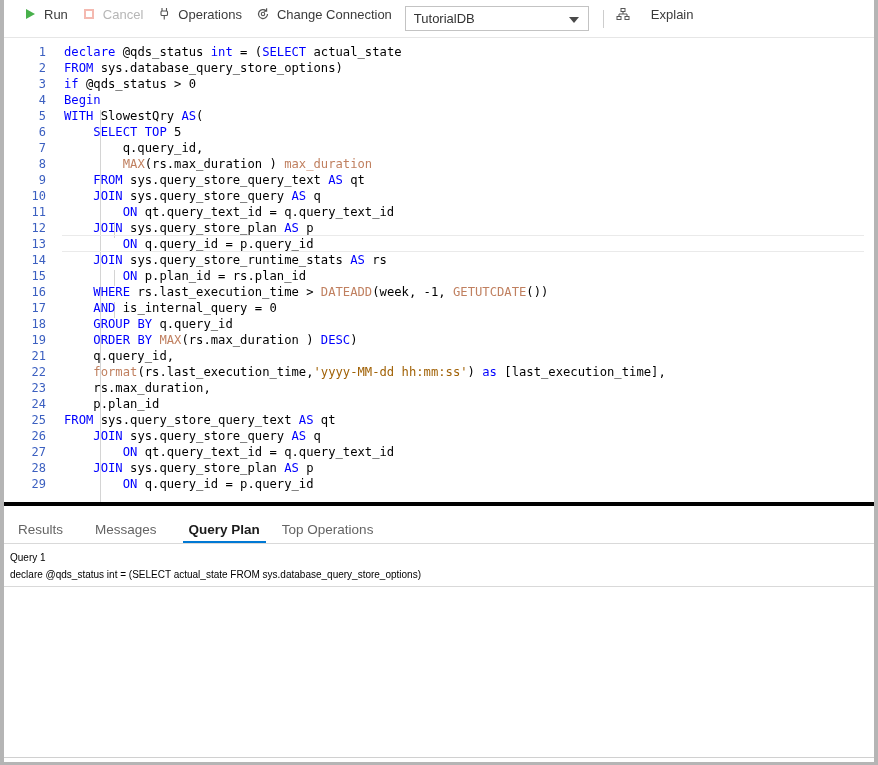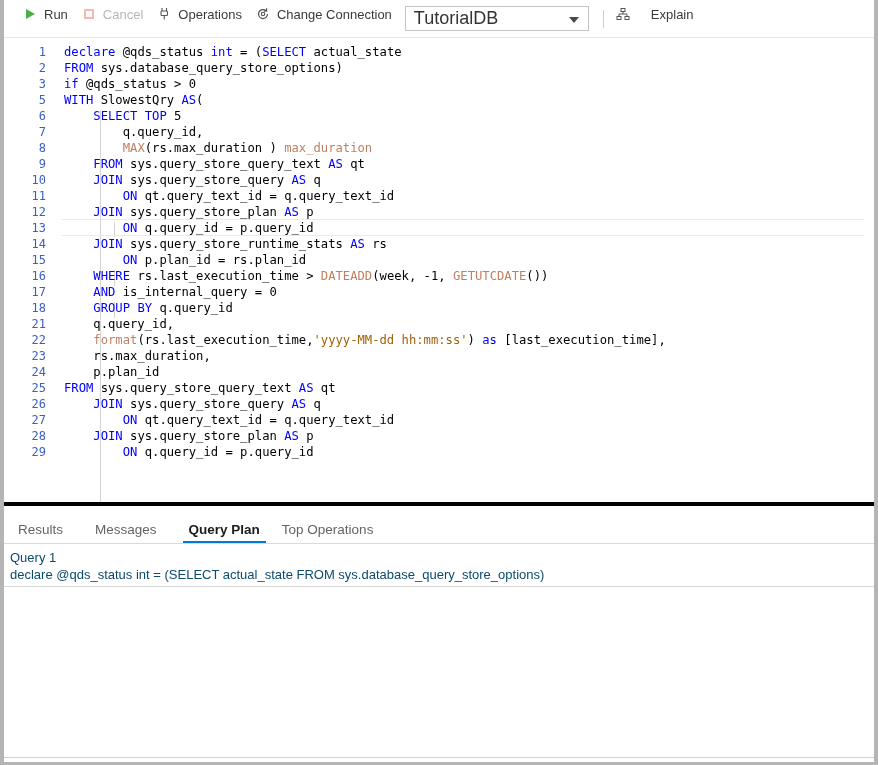--- a/index.html
+++ b/index.html
@@ -68,21 +68,21 @@
   .select-wrap {
     margin-left: 6px;
     position: relative;
     width: 184px; height: 25px;
     border: 1px solid #c3c3c3;
     background: #fff;
     display: flex;
     align-items: center;
     padding: 0 8px;
     box-sizing: border-box;
-    font-size: 18px;
+    font-size: 13px;
     color: #333;
   }
   .select-wrap .caret {
     position: absolute;
     right: 9px; top: 50%;
     margin-top: -2px;
     width: 0; height: 0;
     border-left: 5.5px solid transparent;
     border-right: 5.5px solid transparent;
     border-top: 6px solid #4a4a4a;
@@ -185,22 +185,22 @@
 
   
   .plan-head {
     flex: 0 0 43px;
     padding: 5px 0 0 6px;
     box-sizing: border-box;
     border-bottom: 1px solid #d9d9d9;
     background: #fff;
   }
   .plan-head div {
-    font-size: 13px;
-    color: #0c4a6e;
+    font-size: 10px;
+    color: #000000;
     line-height: 17px;
     white-space: nowrap;
   }
 
   
   .plan-canvas {
     flex: 1 1 auto;
     position: relative;
     background: #ffffff;
     overflow: hidden;
@@ -275,34 +275,36 @@
       <div class="guide" style="left:96px; top:72px; height:312px;"></div>
       <div class="guide" style="left:110px; top:184px; height:16px;"></div>
       <div class="guide" style="left:110px; top:232px; height:16px;"></div>
       <div class="guide" style="left:110px; top:264px; height:16px;"></div>
       <div class="guide" style="left:96px; top:352px; height:128px;"></div>
 
       <div id="code-lines" style="padding-top:6px;">
           <div class="code-line"><span class="ln">1</span><span class="gutter-pad"></span><span class="txt kw">declare </span><span class="txt ">@qds_status </span><span class="txt kw">int</span><span class="txt "> = (</span><span class="txt kw">SELECT</span><span class="txt "> actual_state</span></div>
           <div class="code-line"><span class="ln">2</span><span class="gutter-pad"></span><span class="txt kw">FROM</span><span class="txt "> sys.database_query_store_options)</span></div>
           <div class="code-line"><span class="ln">3</span><span class="gutter-pad"></span><span class="txt kw">if</span><span class="txt "> @qds_status &gt; </span><span class="txt num">0</span></div>
+          <div class="code-line"><span class="ln">4</span><span class="gutter-pad"></span><span class="txt kw">Begin</span></div>
           <div class="code-line"><span class="ln">5</span><span class="gutter-pad"></span><span class="txt kw">WITH</span><span class="txt "> SlowestQry </span><span class="txt kw">AS</span><span class="txt ">(</span></div>
           <div class="code-line"><span class="ln">6</span><span class="gutter-pad"></span><span class="txt ">    </span><span class="txt kw">SELECT TOP</span><span class="txt "> </span><span class="txt num">5</span></div>
           <div class="code-line"><span class="ln">7</span><span class="gutter-pad"></span><span class="txt ">        q.query_id,</span></div>
           <div class="code-line"><span class="ln">8</span><span class="gutter-pad"></span><span class="txt ">        </span><span class="txt fn">MAX</span><span class="txt ">(rs.max_duration ) </span><span class="txt fn">max_duration</span></div>
           <div class="code-line"><span class="ln">9</span><span class="gutter-pad"></span><span class="txt ">    </span><span class="txt kw">FROM</span><span class="txt "> sys.query_store_query_text </span><span class="txt kw">AS</span><span class="txt "> qt</span></div>
           <div class="code-line"><span class="ln">10</span><span class="gutter-pad"></span><span class="txt ">    </span><span class="txt kw">JOIN</span><span class="txt "> sys.query_store_query </span><span class="txt kw">AS</span><span class="txt "> q</span></div>
           <div class="code-line"><span class="ln">11</span><span class="gutter-pad"></span><span class="txt ">        </span><span class="txt kw">ON</span><span class="txt "> qt.query_text_id = q.query_text_id</span></div>
           <div class="code-line"><span class="ln">12</span><span class="gutter-pad"></span><span class="txt ">    </span><span class="txt kw">JOIN</span><span class="txt "> sys.query_store_plan </span><span class="txt kw">AS</span><span class="txt "> p</span></div>
           <div class="code-line current"><span class="ln">13</span><span class="gutter-pad"></span><span class="txt ">        </span><span class="txt kw">ON</span><span class="txt "> q.query_id = p.query_id</span></div>
           <div class="code-line"><span class="ln">14</span><span class="gutter-pad"></span><span class="txt ">    </span><span class="txt kw">JOIN</span><span class="txt "> sys.query_store_runtime_stats </span><span class="txt kw">AS</span><span class="txt "> rs</span></div>
           <div class="code-line"><span class="ln">15</span><span class="gutter-pad"></span><span class="txt ">        </span><span class="txt kw">ON</span><span class="txt "> p.plan_id = rs.plan_id</span></div>
           <div class="code-line"><span class="ln">16</span><span class="gutter-pad"></span><span class="txt ">    </span><span class="txt kw">WHERE</span><span class="txt "> rs.last_execution_time &gt; </span><span class="txt fn">DATEADD</span><span class="txt ">(week, </span><span class="txt num">-1</span><span class="txt ">, </span><span class="txt fn">GETUTCDATE</span><span class="txt ">())</span></div>
           <div class="code-line"><span class="ln">17</span><span class="gutter-pad"></span><span class="txt ">    </span><span class="txt kw">AND</span><span class="txt "> is_internal_query = </span><span class="txt num">0</span></div>
           <div class="code-line"><span class="ln">18</span><span class="gutter-pad"></span><span class="txt ">    </span><span class="txt kw">GROUP BY</span><span class="txt "> q.query_id</span></div>
+          <div class="code-line"><span class="ln">19</span><span class="gutter-pad"></span><span class="txt ">    </span><span class="txt kw">ORDER BY</span><span class="txt "> </span><span class="txt fn">MAX</span><span class="txt ">(rs.max_duration ) </span><span class="txt kw">DESC</span><span class="txt ">)</span></div>
           <div class="code-line"><span class="ln">21</span><span class="gutter-pad"></span><span class="txt ">    q.query_id,</span></div>
           <div class="code-line"><span class="ln">22</span><span class="gutter-pad"></span><span class="txt ">    </span><span class="txt fn">format</span><span class="txt ">(rs.last_execution_time,</span><span class="txt str">'yyyy-MM-dd hh:mm:ss'</span><span class="txt ">) </span><span class="txt kw">as</span><span class="txt "> [last_execution_time],</span></div>
           <div class="code-line"><span class="ln">23</span><span class="gutter-pad"></span><span class="txt ">    rs.max_duration,</span></div>
           <div class="code-line"><span class="ln">24</span><span class="gutter-pad"></span><span class="txt ">    p.plan_id</span></div>
           <div class="code-line"><span class="ln">25</span><span class="gutter-pad"></span><span class="txt kw">FROM</span><span class="txt "> sys.query_store_query_text </span><span class="txt kw">AS</span><span class="txt "> qt</span></div>
           <div class="code-line"><span class="ln">26</span><span class="gutter-pad"></span><span class="txt ">    </span><span class="txt kw">JOIN</span><span class="txt "> sys.query_store_query </span><span class="txt kw">AS</span><span class="txt "> q</span></div>
           <div class="code-line"><span class="ln">27</span><span class="gutter-pad"></span><span class="txt ">        </span><span class="txt kw">ON</span><span class="txt "> qt.query_text_id = q.query_text_id</span></div>
           <div class="code-line"><span class="ln">28</span><span class="gutter-pad"></span><span class="txt ">    </span><span class="txt kw">JOIN</span><span class="txt "> sys.query_store_plan </span><span class="txt kw">AS</span><span class="txt "> p</span></div>
           <div class="code-line"><span class="ln">29</span><span class="gutter-pad"></span><span class="txt ">        </span><span class="txt kw">ON</span><span class="txt "> q.query_id = p.query_id</span></div>
         </div>

